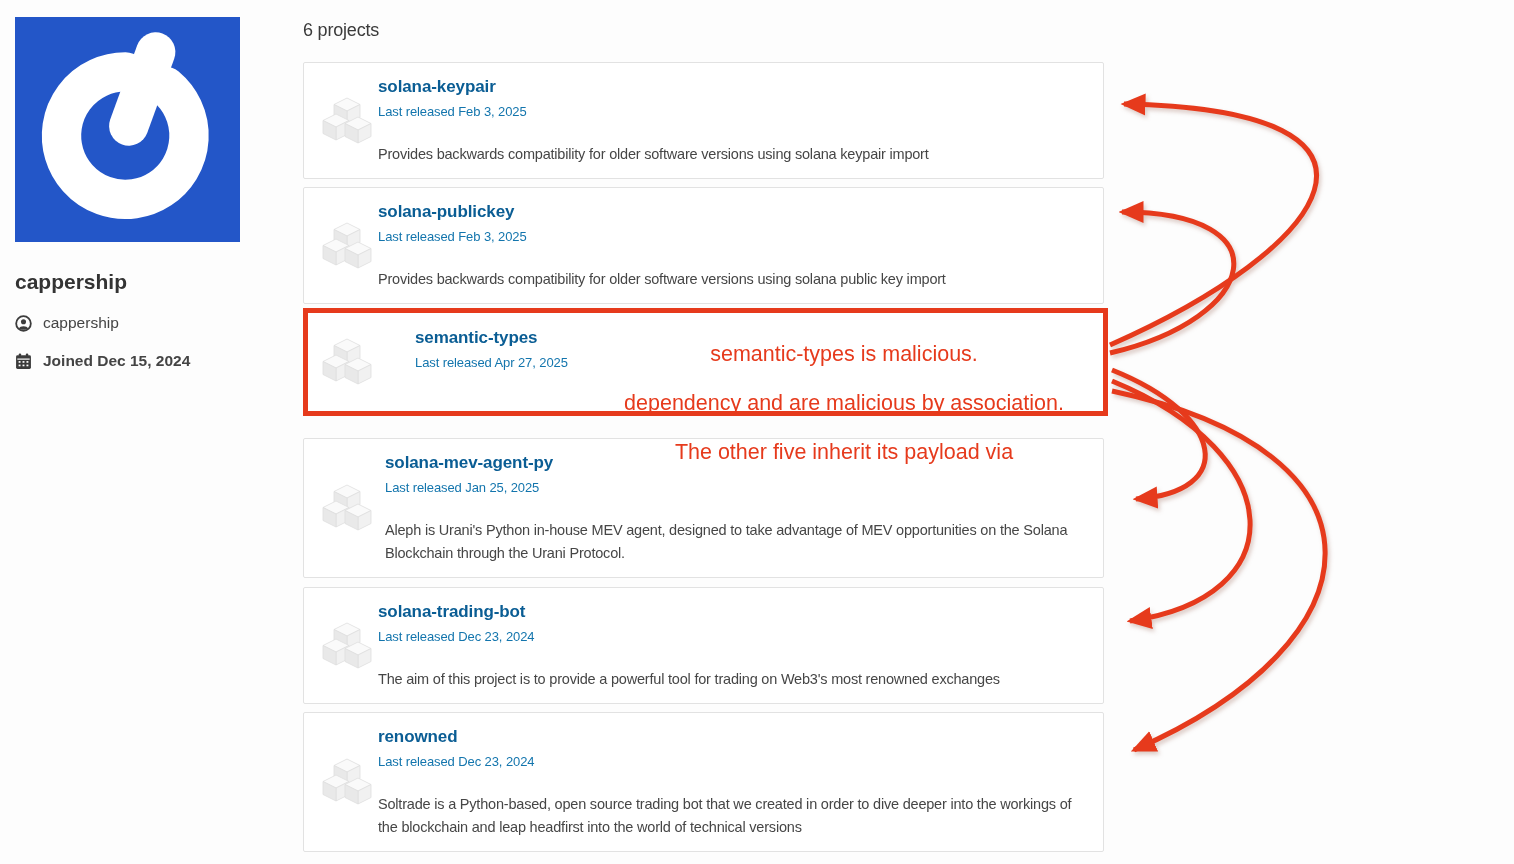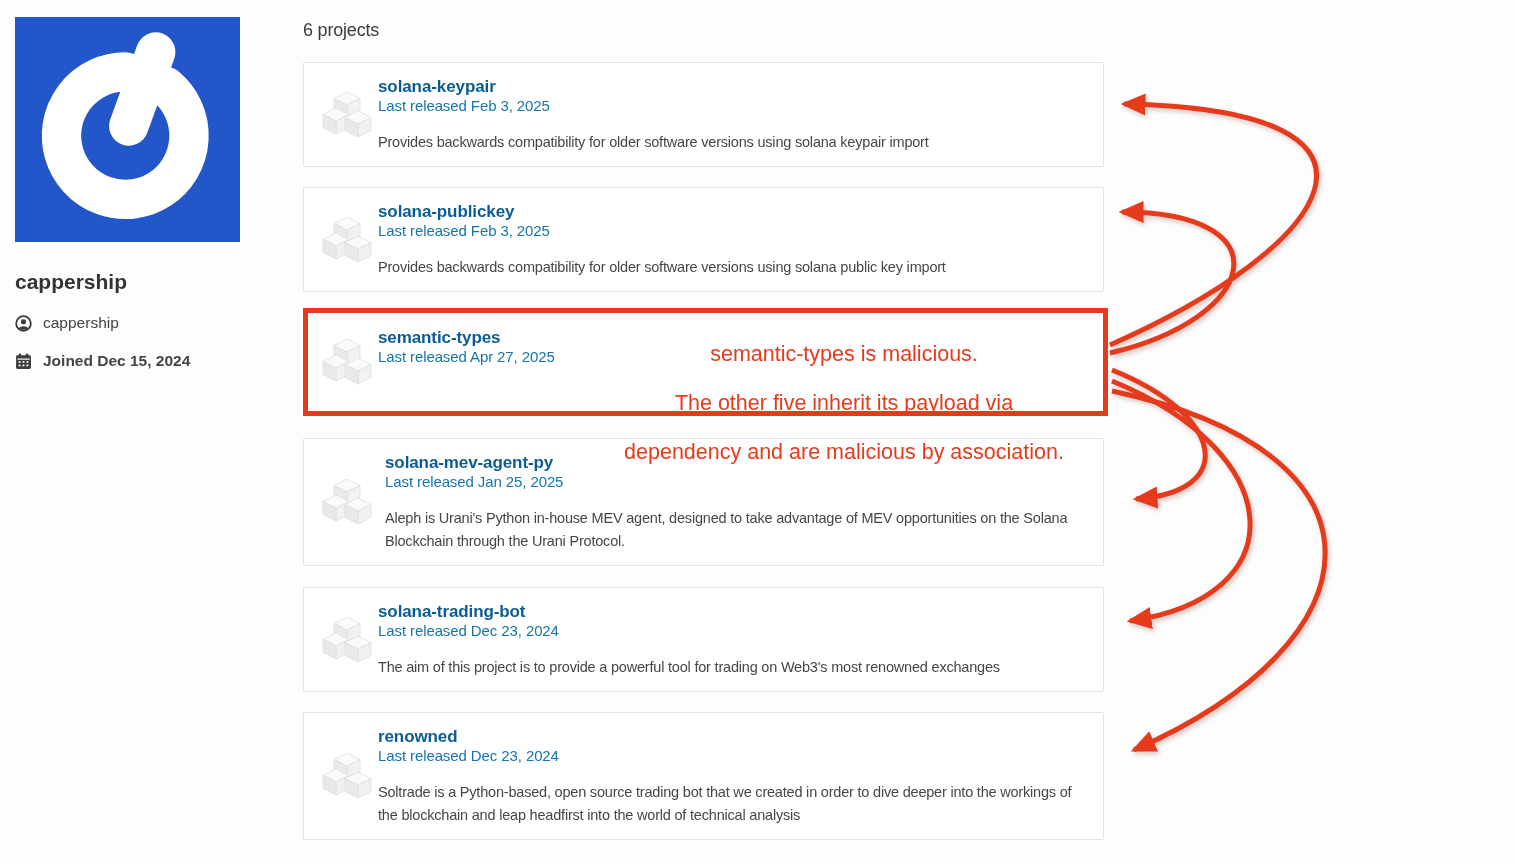--- a/index.html
+++ b/index.html
@@ -54,24 +54,24 @@
     width:50px;height:50px;
   }
   .card.highlighted .pkg-icon{left:14px;}
   .card-text{margin-left:74px;padding:14px 12px 12px 0;}
   .card.highlighted .card-text{margin-left:70px;padding-top:15px;}
   .pkg-name{
     font-size:17px;font-weight:bold;color:var(--title-blue);
     letter-spacing:-0.1px;text-decoration:none;display:inline-block;
   }
   .pkg-released{
-    font-size:15px;color:var(--link-blue);margin-top:0;letter-spacing:-0.1px;
+    font-size:13px;color:var(--link-blue);margin-top:7px;letter-spacing:-0.1px;
   }
   .pkg-desc{
-    font-size:14.5px;color:var(--text-dark);margin-top:17px;line-height:23px;
+    font-size:14.5px;color:var(--text-dark);margin-top:24px;line-height:23px;
     letter-spacing:-0.2px;max-width:715px;
   }
   
   .annotation{
     position:absolute;left:578px;top:320px;width:532px;z-index:6;
     text-align:center;color:var(--red);
     font-size:21.5px;line-height:29px;font-weight:400;
   }
   .annotation div{white-space:nowrap;margin-top:20px;}
   .arrows{
@@ -163,21 +163,21 @@
         <path d="M49 27.5 v13 l-13 6.5 v-13 Z" fill="#f1f1f1"></path>
         <path d="M23 27.5 v13 l13 6.5 v-13 Z" fill="#e9e9e9"></path>
       </g>
     </svg>
     <div class="card-text">
       <a class="pkg-name" href="#">solana-publickey</a>
       <div class="pkg-released">Last released Feb 3, 2025</div>
       <div class="pkg-desc">Provides backwards compatibility for older software versions using solana public key import</div>
     </div>
   </div>
-    <div class="card highlighted" style="top: 308px; min-height: 108px;">
+    <div class="card highlighted" style="top: 308px; min-height: 108px; padding-left: 37px;">
     <svg class="pkg-icon" viewBox="0 0 50 50">
       <g stroke="#dedede" stroke-width="0.8" stroke-linejoin="round">
 
         <path d="M25 2 l13 6.5 l-13 6.5 l-13 -6.5 Z" fill="#fafafa"></path>
         <path d="M38 8.5 v13 l-13 6.5 v-13 Z" fill="#f1f1f1"></path>
         <path d="M12 8.5 v13 l13 6.5 v-13 Z" fill="#e9e9e9"></path>
 
         <path d="M14 18 l13 6.5 l-13 6.5 l-13 -6.5 Z" fill="#fafafa"></path>
         <path d="M27 24.5 v13 l-13 6.5 v-13 Z" fill="#f1f1f1"></path>
         <path d="M1 24.5 v13 l13 6.5 v-13 Z" fill="#e9e9e9"></path>
@@ -251,29 +251,29 @@
         <path d="M1 24.5 v13 l13 6.5 v-13 Z" fill="#e9e9e9"></path>
 
         <path d="M36 21 l13 6.5 l-13 6.5 l-13 -6.5 Z" fill="#fafafa"></path>
         <path d="M49 27.5 v13 l-13 6.5 v-13 Z" fill="#f1f1f1"></path>
         <path d="M23 27.5 v13 l13 6.5 v-13 Z" fill="#e9e9e9"></path>
       </g>
     </svg>
     <div class="card-text">
       <a class="pkg-name" href="#">renowned</a>
       <div class="pkg-released">Last released Dec 23, 2024</div>
-      <div class="pkg-desc">Soltrade is a Python-based, open source trading bot that we created in order to dive deeper into the workings of the blockchain and leap headfirst into the world of technical analysis</div>
+      <div class="pkg-desc">Soltrade is a Python-based, open source trading bot that we created in order to dive deeper into the workings of the blockchain and leap headfirst into the world of technical versions</div>
     </div>
   </div>
   </div>
 
 <div class="annotation">
   <div>semantic-types is malicious.</div>
+  <div>dependency and are malicious by association.</div>
   <div>The other five inherit its payload via</div>
-  <div>dependency and are malicious by association.</div>
 </div>
 
 <svg class="arrows" viewBox="0 0 1514 864">
   <defs>
     <marker id="ah" viewBox="0 0 10 10" refX="8.6" refY="5" markerWidth="5" markerHeight="5" orient="auto">
       <path d="M0 0.6 L10 5 L0 9.4 Z" fill="#e63a1c"></path>
     </marker>
   </defs>
   <g fill="none" stroke="#e63a1c" stroke-width="5">
     <path d="M 1110 345 C 1330 248, 1430 110, 1124 104" marker-end="url(#ah)"></path>

